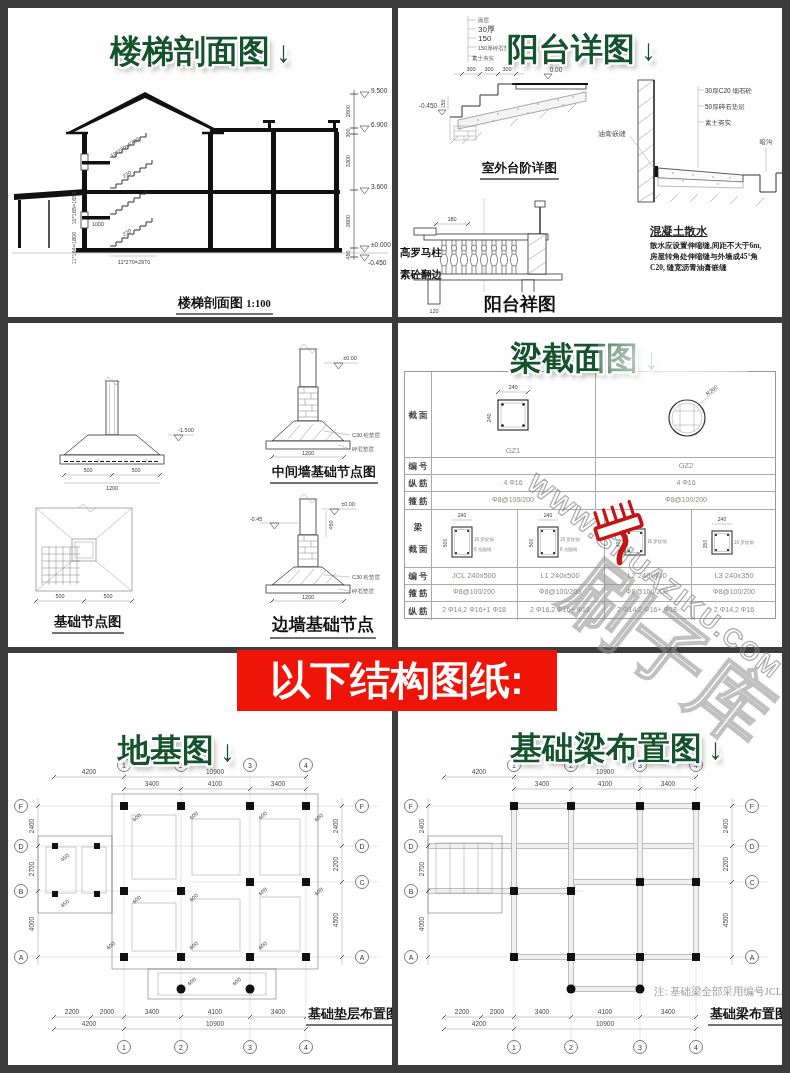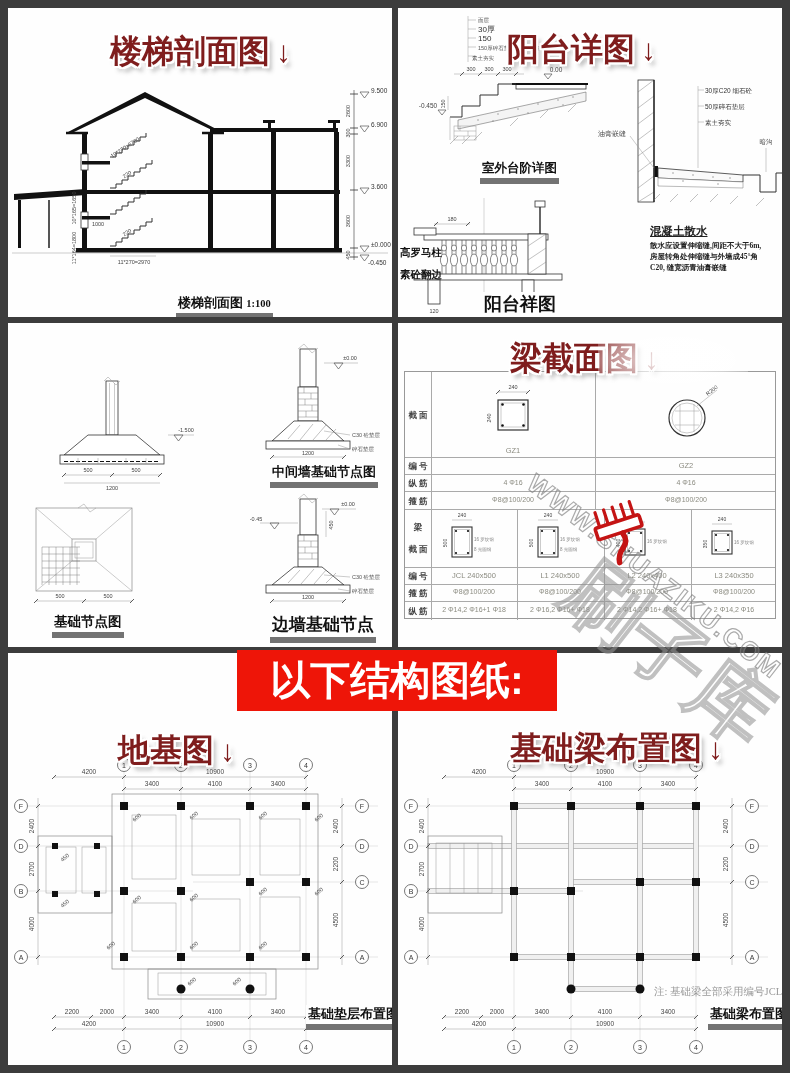--- a/index.html
+++ b/index.html
@@ -6,25 +6,25 @@
   html,body { width:790px; height:1073px; background:#fff; font-family:"Liberation Sans",sans-serif; }
   #frame { position:relative; width:790px; height:1073px; background:#3c3c3c; overflow:hidden; }
   .panel { position:absolute; background:#fefefe; overflow:hidden; }
   #p1 { left:8px;  top:8px;   width:384px; height:309px; }
   #p2 { left:398px; top:8px;  width:384px; height:309px; }
   #p3 { left:8px;  top:323px; width:384px; height:324px; }
   #p4 { left:398px; top:323px; width:384px; height:324px; }
   #p6 { left:8px;  top:653px; width:384px; height:412px; }
   #p7 { left:398px; top:653px; width:384px; height:412px; }
   .panel svg { position:absolute; left:0; top:0; z-index:1; }
-  .red-title { position:absolute; z-index:4; color:#7f1d1d; font-weight:bold; font-size:32px; white-space:nowrap;
+  .red-title { position:absolute; z-index:4; color:#14532d; font-weight:bold; font-size:32px; white-space:nowrap;
     text-shadow:2px 0 0 #fff,-2px 0 0 #fff,0 2px 0 #fff,0 -2px 0 #fff,2px 2px 0 #fff,-2px -2px 0 #fff,2px -2px 0 #fff,-2px 2px 0 #fff,4px 5px 4px rgba(90,90,90,.45); }
   .red-title .arr { font-size:30px; margin-left:6px; }
   .caption { position:absolute; z-index:3; font-family:"Liberation Serif",serif; font-weight:bold; color:#111;
-    border-bottom:6px solid #737373; white-space:nowrap; background:#fefefe; padding:0 2px 1px 2px; }
+    border-bottom:2px solid #737373; white-space:nowrap; background:#fefefe; padding:0 2px 1px 2px; }
   #banner { position:absolute; left:237px; top:650px; width:320px; height:61px; background:#ee1508; color:#fff;
     z-index:7; font-size:40px; font-weight:bold; display:flex; align-items:center; justify-content:center;
     letter-spacing:0px; font-family:"Liberation Sans",sans-serif; }
   #wm { position:absolute; left:540px; top:468px; z-index:6; transform:rotate(38deg); transform-origin:left top; pointer-events:none; }
   .wm-url { font-size:26px; font-weight:bold; letter-spacing:2px; color:rgba(255,255,255,.12);
     -webkit-text-stroke:1.2px rgba(125,125,125,.65); white-space:nowrap; }
   .wm-brand { position:absolute; left:95px; top:14px; font-size:80px; font-weight:bold; color:rgba(255,255,255,.10);
     -webkit-text-stroke:1.5px rgba(140,140,140,.55); white-space:nowrap; }
   #brush { position:absolute; left:592px; top:498px; z-index:6; transform:rotate(-18deg); }
   #smudge { position:absolute; left:598px; top:332px; width:150px; height:56px; z-index:5;

